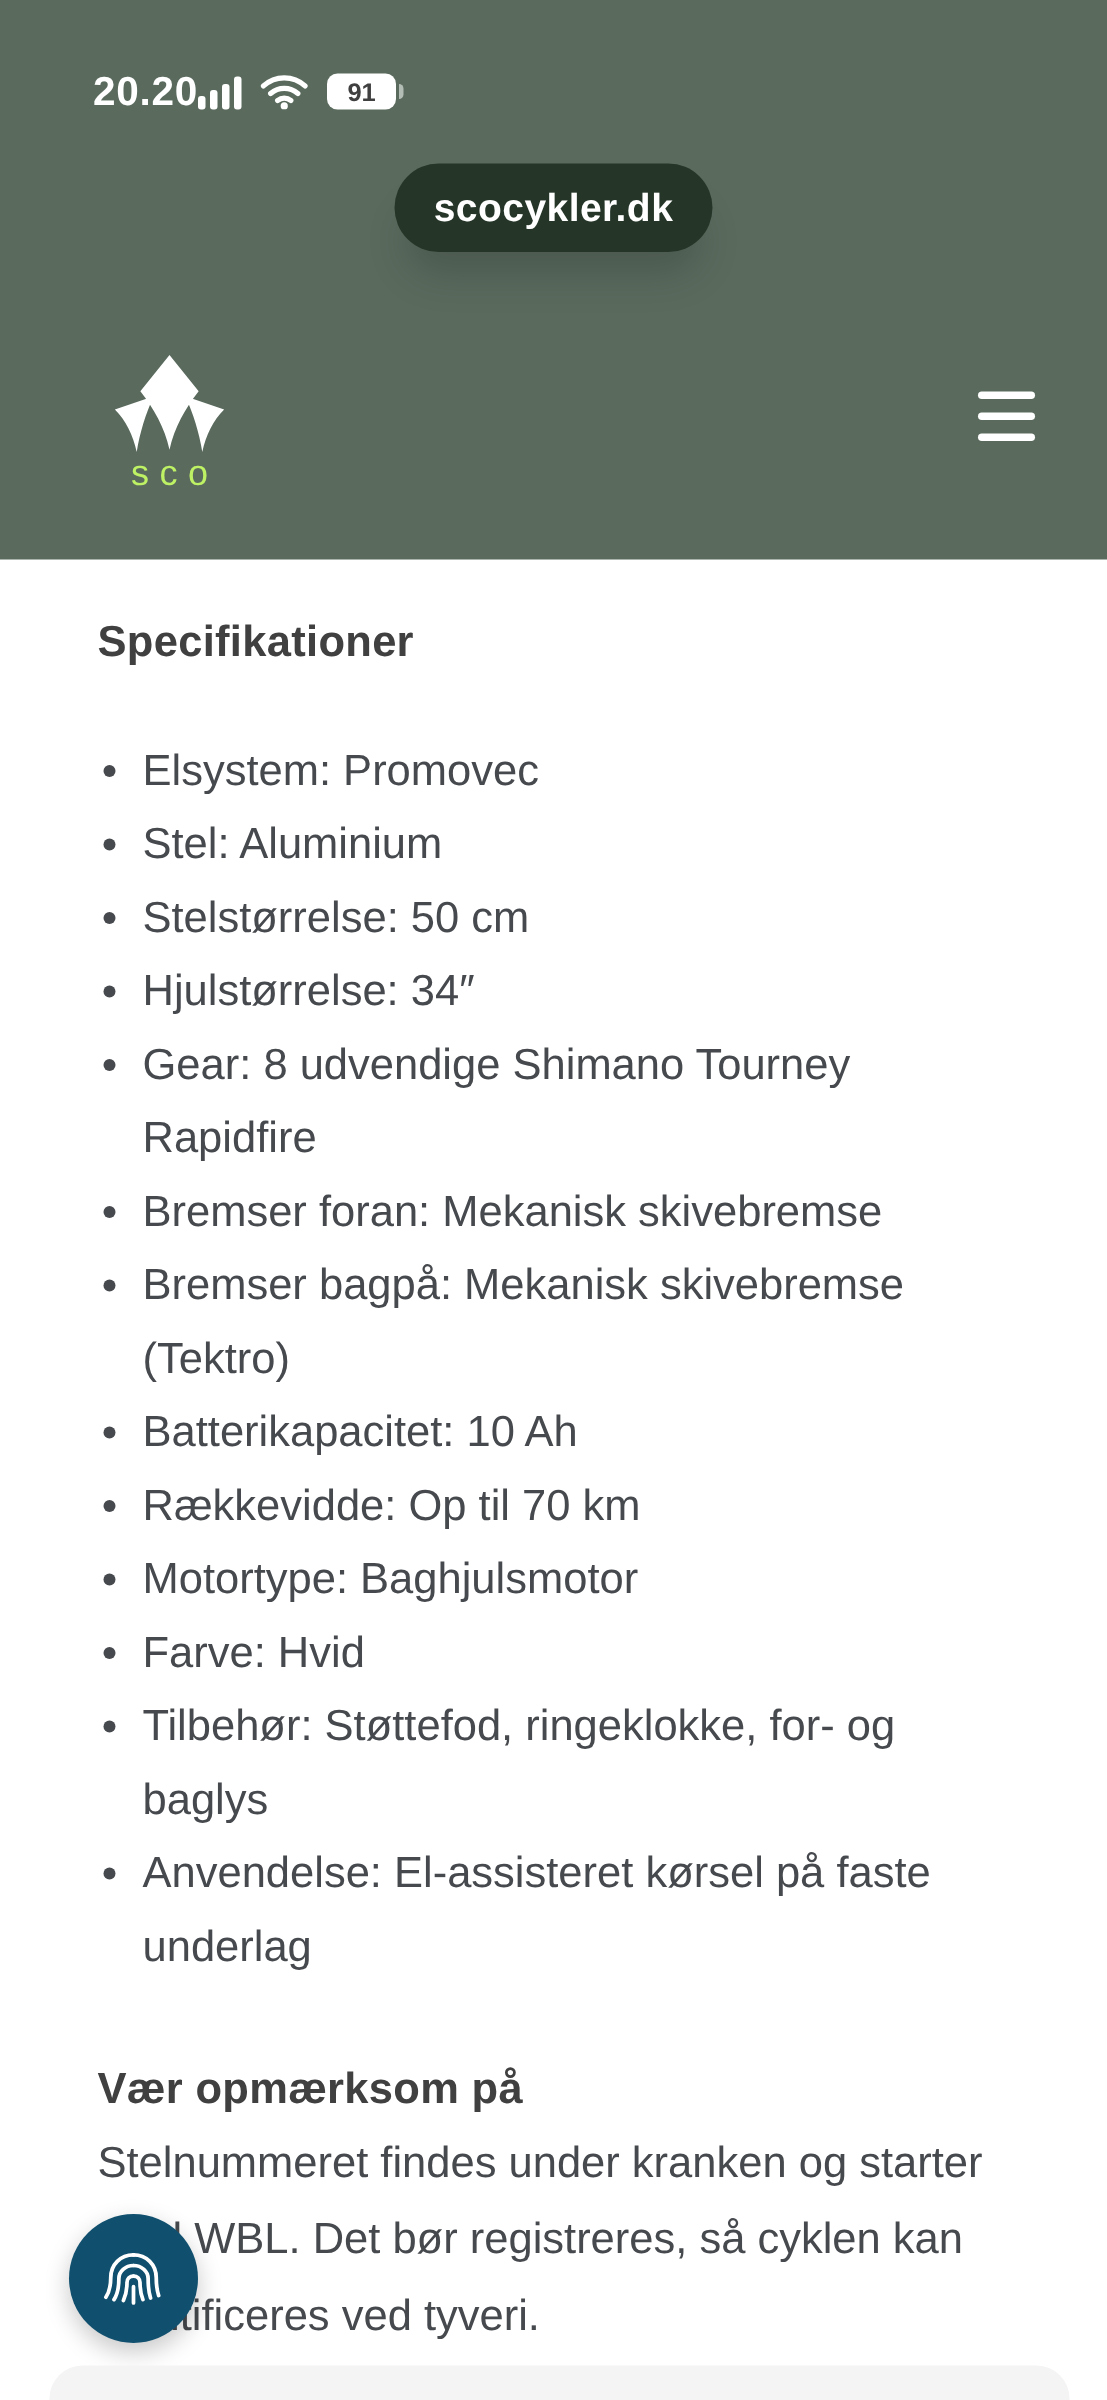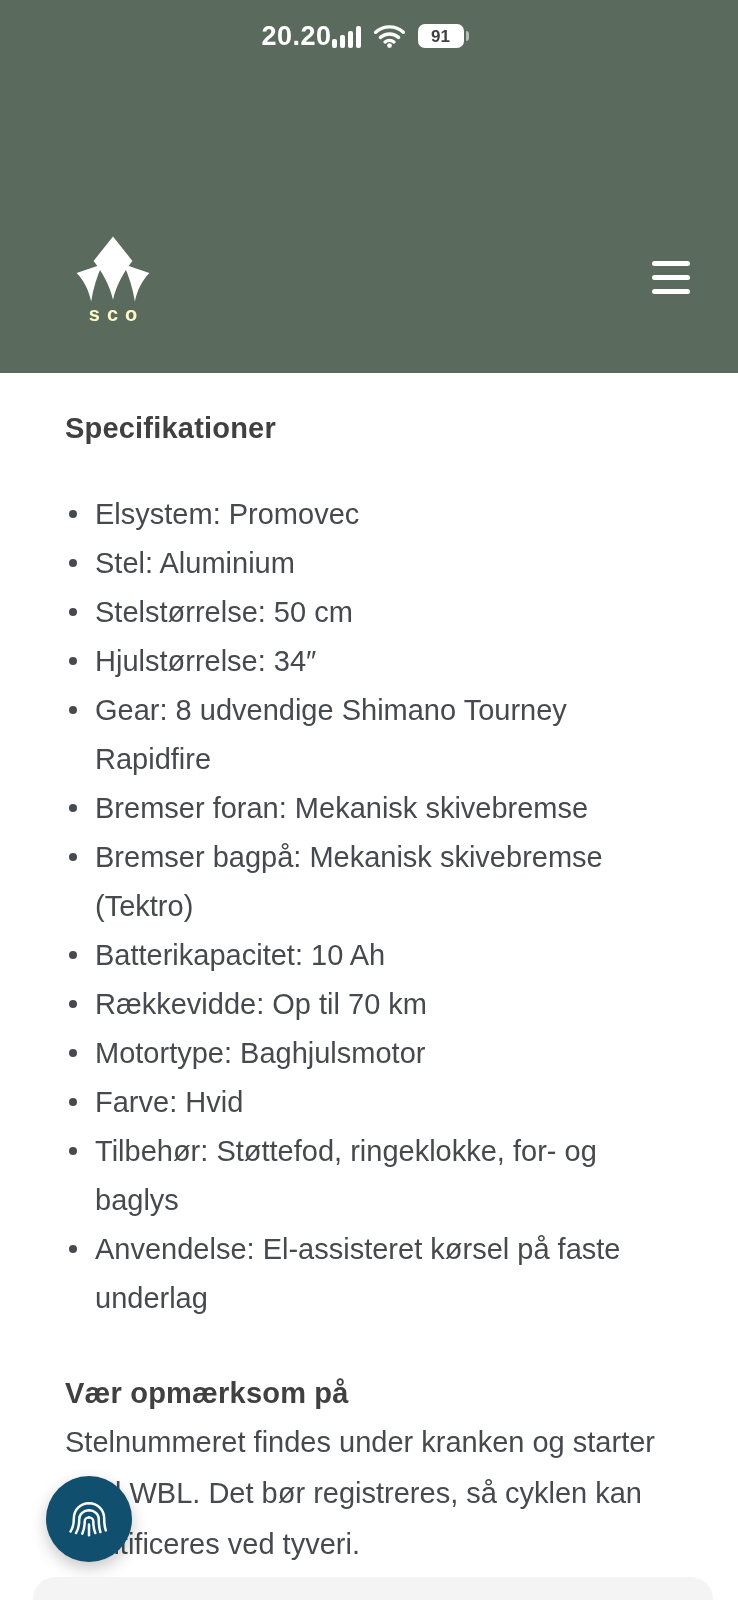--- a/index.html
+++ b/index.html
@@ -6,22 +6,22 @@
   .screen {
     position:relative; width:738px; height:1600px; margin:0 auto;
     background:#ffffff; overflow:hidden;
     font-family:"Liberation Sans", sans-serif;
   }
 
   
   .header { position:absolute; top:0; left:0; width:738px; height:373px; background:#5a6b5e; }
 
   .statusbar {
-    position:absolute; top:15px; left:0; right:0; height:42px;
-    display:flex; align-items:center; justify-content:center;
+    position:absolute; top:40px; left:0; right:0; height:42px;
+    display:flex; align-items:center; justify-content:flex-start;
     padding:0 75px 0 62px; color:#ffffff;
   }
   .time { font-size:27px; font-weight:700; letter-spacing:.5px; }
   .status-icons { display:flex; align-items:flex-end; gap:12px; }
   .sig { display:flex; align-items:flex-end; gap:3px; height:22px; }
   .sig i { display:block; width:5px; background:#fff; border-radius:2px; }
   .sig i:nth-child(1){height:9px} .sig i:nth-child(2){height:13px}
   .sig i:nth-child(3){height:17px} .sig i:nth-child(4){height:22px}
   .battery {
     position:relative; width:46px; height:24px; background:#fff; border-radius:7px;
@@ -37,21 +37,21 @@
     position:absolute; top:109px; left:50%; transform:translateX(-50%);
     width:212px; height:59px; background:#253628; border-radius:30px;
     display:flex; align-items:center; justify-content:center;
     color:#fff; font-size:26px; font-weight:700; letter-spacing:.3px;
     box-shadow:0 22px 26px -6px rgba(0,0,0,.16); border:none; cursor:pointer;
   }
 
   .logo { position:absolute; left:72px; top:235px; width:82px; text-align:center; cursor:pointer; }
   .logo svg { display:block; width:82px; height:68px; }
   .logo-text {
-    display:block; color:#fef9c3; font-weight:700; font-size:20px;
+    display:block; color:#bef264; font-weight:400; font-size:24px;
     letter-spacing:7px; padding-left:7px; line-height:1; margin-top:1px;
   }
 
   .hamburger { position:absolute; right:48px; top:261px; width:38px; height:33px; cursor:pointer; }
   .hamburger i { display:block; width:38px; height:5px; background:#fff; border-radius:3px; margin-bottom:9px; }
   .hamburger i:last-child { margin-bottom:0; }
 
   
   .content { position:absolute; top:373px; left:65px; width:608px; color:#46494d; }
   .content h2 { font-size:29px; font-weight:700; color:#404040; margin:38px 0 0; line-height:35px; letter-spacing:.2px; }
@@ -100,20 +100,23 @@
             <path d="M8.7 13.5 C10.6 11.9 13.4 11.9 15.3 13.5"></path>
           </g>
           <circle cx="12" cy="16.2" r="1.8" fill="#ffffff"></circle>
         </svg>
         <span class="battery">
           <b>91</b>
         </span>
       </span>
     </div>
 
+    <button class="url-pill">
+      <span>scocykler.dk</span>
+    </button>
 
     <div class="logo">
       <svg viewBox="0 0 100 84">
         <g fill="#ffffff">
           <path d="M50 2 L74 32 C63 46 54 62 50 80 C46 62 37 46 26 32 Z"></path>
           <path d="M37 36 L5 47 C14 56 20 68 23 82 C25.5 66 30.5 50 37 36 Z"></path>
           <path d="M63 36 L95 47 C86 56 80 68 77 82 C74.5 66 69.5 50 63 36 Z"></path>
         </g>
       </svg>
       <span class="logo-text">sco</span>

